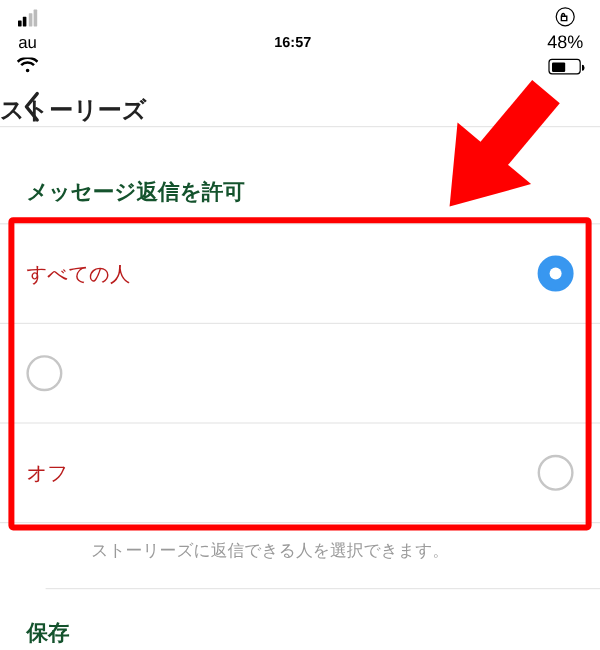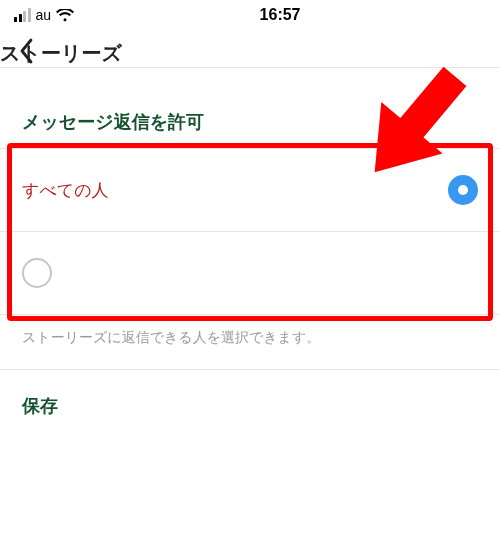--- a/index.html
+++ b/index.html
@@ -13,29 +13,29 @@
     }
     .status-bar {
       display: flex;
       justify-content: space-between;
       align-items: center;
       padding: 6px 14px 2px;
       font-size: 15px;
       font-weight: 600;
       color: #000;
     }
-    .status-left, .status-right { display: flex; align-items: center; gap: 5px; }
+    .status-left, .status-right { display: flex; align-items: center; gap: 5px; flex-direction: column; }
     .status-center { flex: 1; text-align: center; }
     .signal-bars { display: inline-flex; align-items: flex-end; gap: 1.5px; }
     .signal-bars span { width: 3px; background: #000; border-radius: 0.5px; }
     .signal-bars span:nth-child(1){height:5px;} .signal-bars span:nth-child(2){height:8px;}
     .signal-bars span:nth-child(3){height:11px;background:#bbb;} .signal-bars span:nth-child(4){height:14px;background:#bbb;}
     .carrier { font-size: 14px; font-weight: 500; }
     .wifi-icon svg { display:block; }
-    .time { font-size: 16px; font-weight: 700; }
+    .time { font-size: 12px; font-weight: 700; }
     .rotation-lock { width:16px; height:16px; border:1.5px solid #000; border-radius:50%; display:flex; align-items:center; justify-content:center; font-size:9px; }
     .battery-pct { font-size: 15px; font-weight: 500; }
     .battery { width: 27px; height: 13px; border:1.5px solid #000; border-radius:3px; position:relative; display:flex; align-items:center; padding:1.5px; }
     .battery::after { content:""; position:absolute; right:-4px; top:4px; width:2.5px; height:5px; background:#000; border-radius:0 2px 2px 0; }
     .battery-fill { height:100%; background:#000; border-radius:1px; width:48%; }
 
     .nav-header {
       display:flex; align-items:center; justify-content:flex-start;
       position:relative; padding: 14px 0 0; border-bottom:1px solid #e6e6e6;
     }
@@ -53,21 +53,21 @@
       display:flex; align-items:center; justify-content:space-between;
       padding: 26px 22px; border-bottom:1px solid #e6e6e6;
     }
     .option-label { font-size:17px; color:#b91c1c; }
     .radio {
       width:30px; height:30px; border-radius:50%;
       border:2px solid #c6c6c6; display:flex; align-items:center; justify-content:center;
     }
     .radio.selected { border-color:#3897f0; background:#3897f0; }
     .radio.selected::after { content:""; width:10px; height:10px; background:#fff; border-radius:50%; }
-    .hint { padding: 14px 22px 22px; font-size:14px; color:#9a9a9a; border-bottom:1px solid #e6e6e6; }
+    .hint { padding: 14px 38px 22px; font-size:14px; color:#9a9a9a; border-bottom:1px solid #e6e6e6;margin-left:38px; }
     .section-header.save { padding-top:24px; padding-bottom:18px; border-bottom:none; }
   </style>
 </head>
 <body>
 
 <div class="status-bar">
   <div class="status-left">
     <span class="signal-bars">
         <span></span>
         <span></span>
@@ -76,20 +76,31 @@
       </span>
     <span class="carrier">au</span>
     <span class="wifi-icon">
       <svg width="18" height="13" viewBox="0 0 18 13">
           <path fill="#000" d="M9 12.2a1.5 1.5 0 1 0 0-3 1.5 1.5 0 0 0 0 3zM4.4 7.1a6.5 6.5 0 0 1 9.2 0l1.5-1.5a8.6 8.6 0 0 0-12.2 0l1.5 1.5zM1.5 4.2a10.6 10.6 0 0 1 15 0L18 2.7a12.7 12.7 0 0 0-18 0l1.5 1.5z"></path>
         </svg>
     </span>
   </div>
   <div class="status-center">
     <span class="time">16:57</span>
+  </div>
+  <div class="status-right">
+    <span class="rotation-lock">
+      <svg width="9" height="9" viewBox="0 0 10 10">
+          <path fill="none" stroke="#000" stroke-width="1.3" d="M5 4V2.7a1.3 1.3 0 0 0-2.6 0V4M2 4h5v4H2z"></path>
+        </svg>
+    </span>
+    <span class="battery-pct">48%</span>
+    <span class="battery">
+        <span class="battery-fill"></span>
+      </span>
   </div>
 </div>
 
 <div class="nav-header">
   <div class="back-btn">
     <svg width="16" height="28" viewBox="0 0 16 28">
         <path fill="none" stroke="#222" stroke-width="2.8" stroke-linecap="round" stroke-linejoin="round" d="M12 3 3 14l9 11"></path>
       </svg>
   </div>
   <div class="nav-title">ストーリーズ</div>
@@ -109,17 +120,21 @@
 <div class="options">
   <div class="highlight-box"></div>
 
   <div class="option-row">
     <span class="option-label">すべての人</span>
     <span class="radio selected"></span>
   </div>
   <div class="option-row">
     <span class="radio"></span>
   </div>
+  <div class="option-row">
+    <span class="option-label">オフ</span>
+    <span class="radio"></span>
+  </div>
 </div>
 
 <div class="hint">ストーリーズに返信できる人を選択できます。</div>
 
 <div class="section-header save">保存</div>
 
 </body></html>

